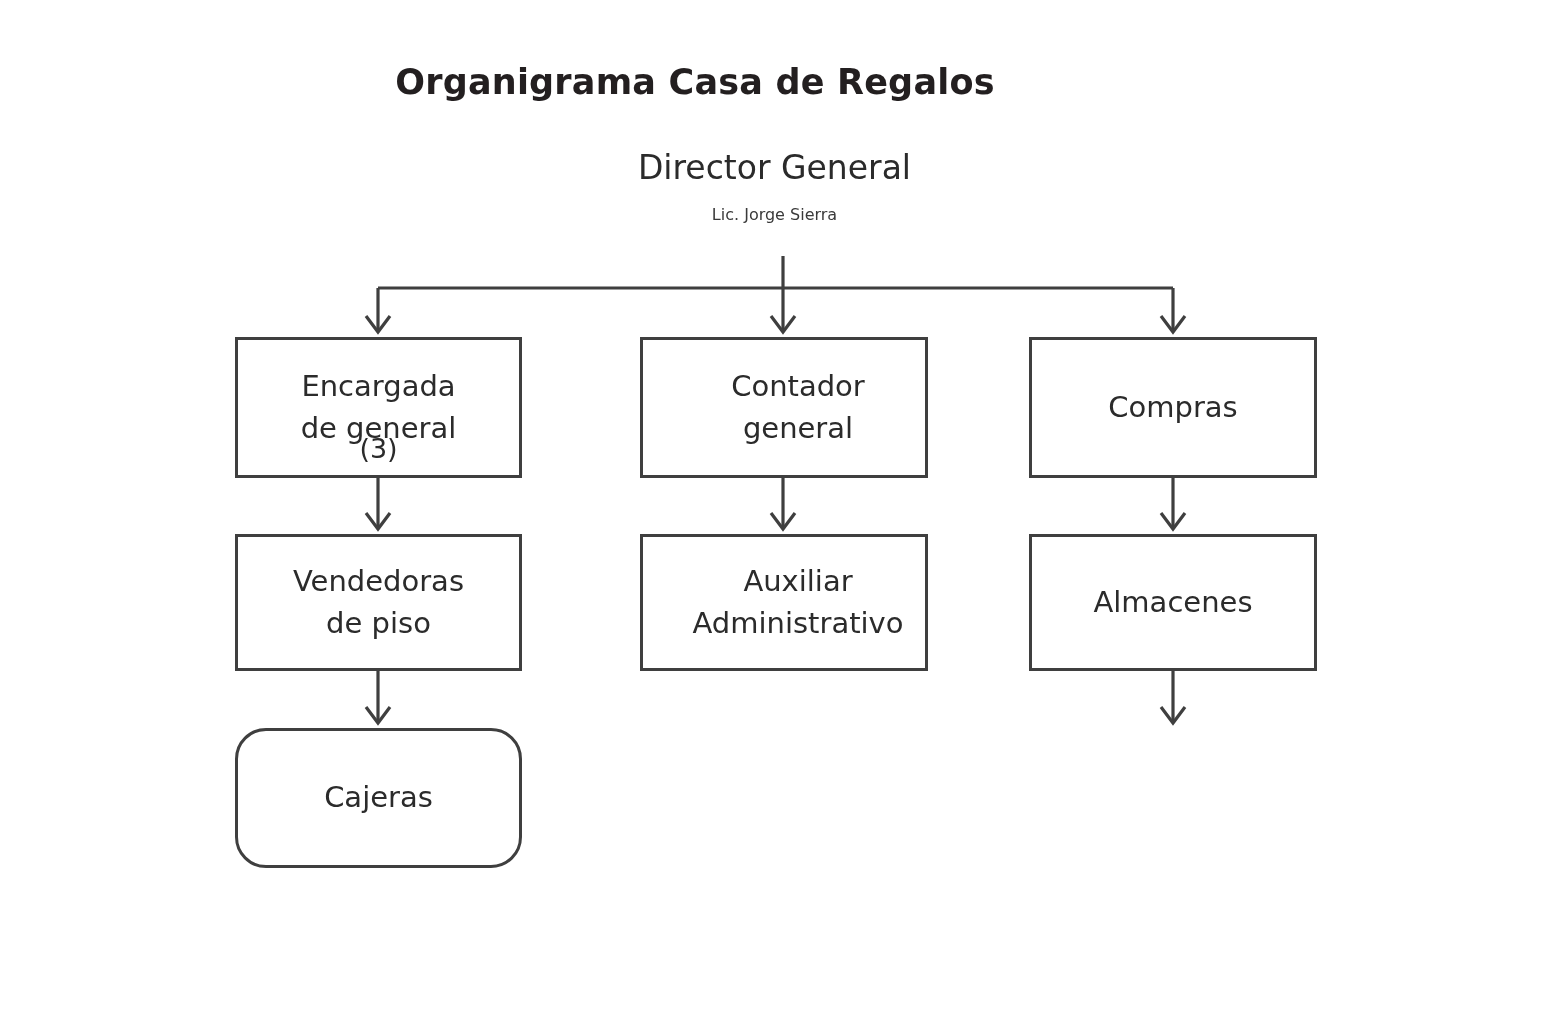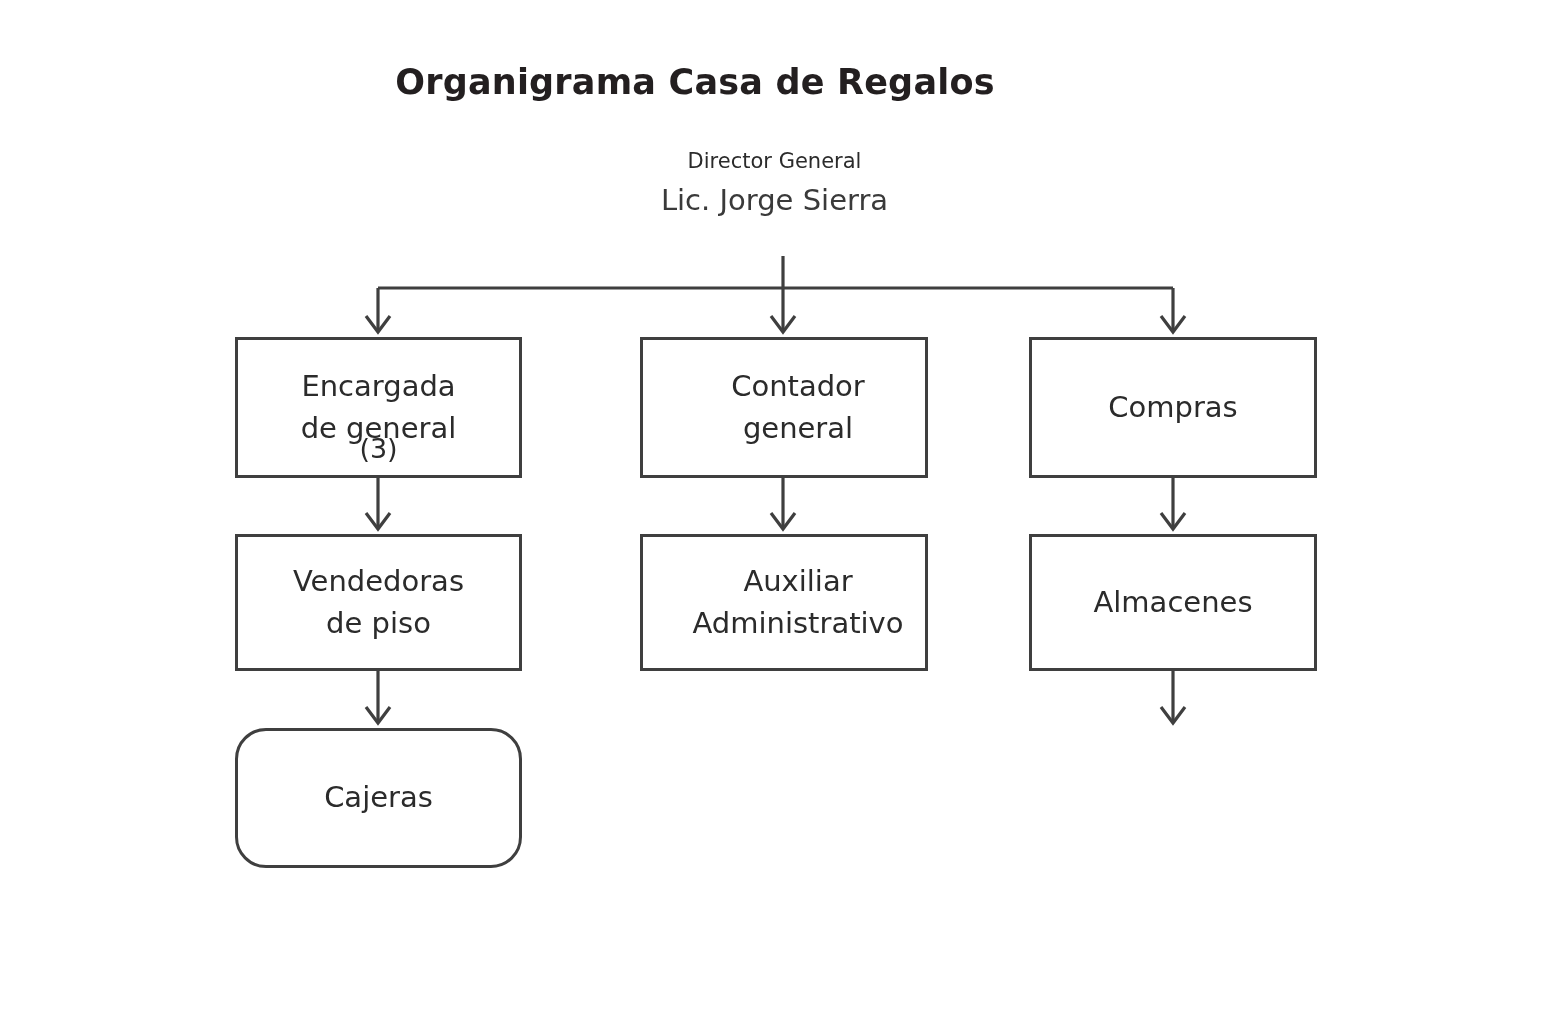--- a/index.html
+++ b/index.html
@@ -39,31 +39,31 @@
 
   
   .root-node {
     position: absolute;
     left: 0;
     top: 150px;
     width: 1549px;
     text-align: center;
   }
   .root-title {
-    font-size: 21px;
+    font-size: 33px;
     font-weight: normal;
     color: #2b2b2b;
     line-height: 1.12;
   }
   .root-subtitle {
-    font-size: 29px;
+    font-size: 16px;
     font-weight: normal;
     color: #3a3a3a;
     line-height: 1.2;
-    margin-top: 9px;
+    margin-top: 18px;
   }
 
   
   .connectors {
     position: absolute;
     left: 0; top: 0;
     width: 1549px;
     height: 1019px;
     pointer-events: none;
   }

